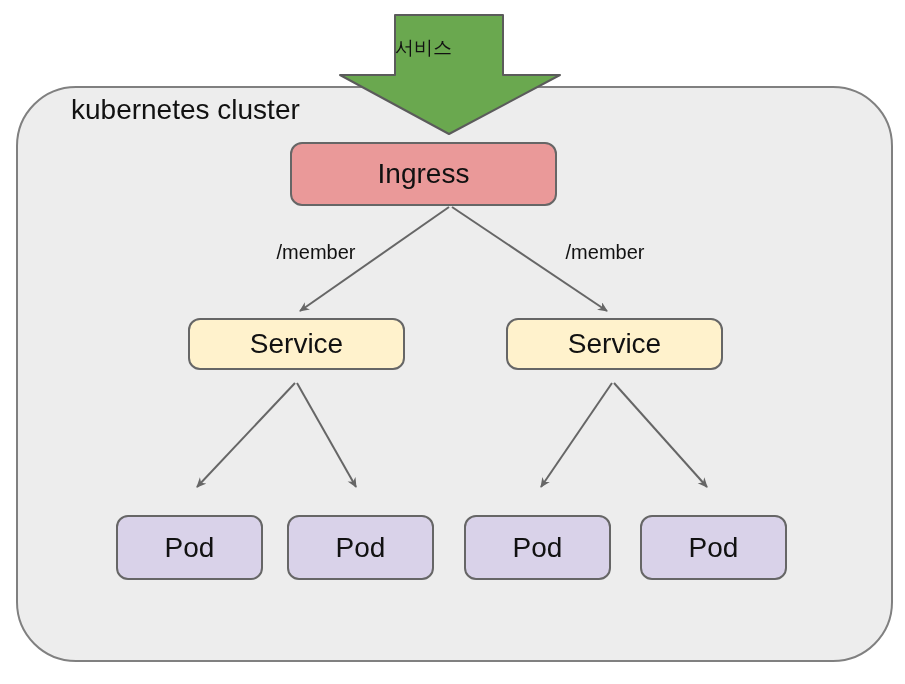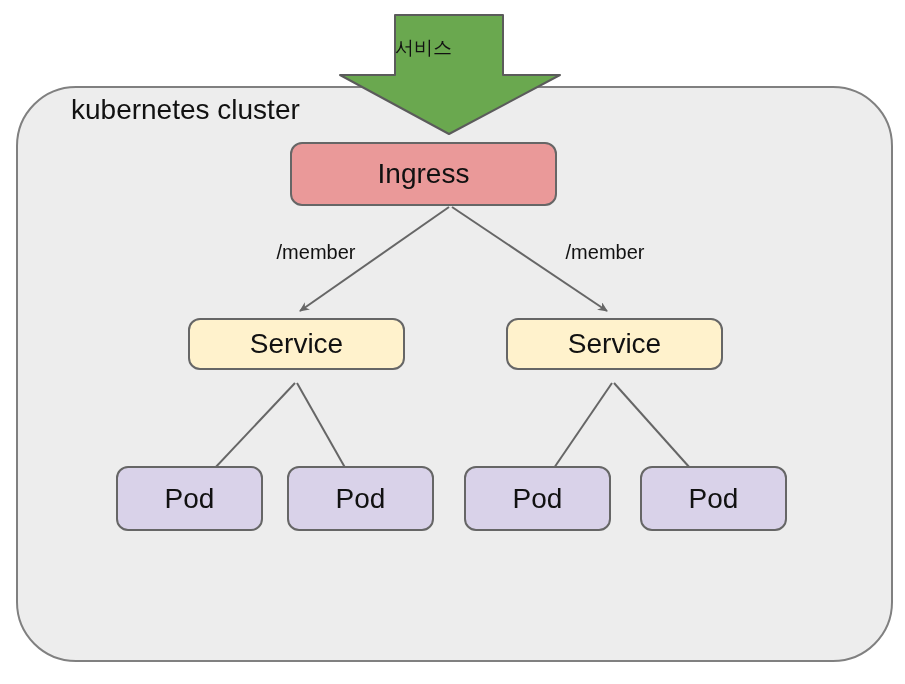--- a/index.html
+++ b/index.html
@@ -39,21 +39,21 @@
 
   .node{
     position:absolute;display:flex;align-items:center;justify-content:center;
     border:2px solid var(--node-border);border-radius:12px;
     box-sizing:border-box;font-size:28px;color:var(--text);
   }
   .ingress{left:290px;top:142px;width:267px;height:64px;background:var(--ingress-fill);}
   .service{width:217px;height:52px;top:318px;background:var(--service-fill);}
   .service.s0{left:188px;}
   .service.s1{left:506px;}
-  .pod{width:147px;height:65px;top:466px;background:var(--pod-fill);}
+  .pod{width:147px;height:65px;top:515px;background:var(--pod-fill);}
   .pod.p0{left:116px;}
   .pod.p1{left:287px;}
   .pod.p2{left:464px;}
   .pod.p3{left:640px;}
 
   .route-label{
     position:absolute;top:240px;width:120px;text-align:center;
     font-size:20px;line-height:24px;color:var(--text);white-space:nowrap;
   }
   .route-label.r0{left:256px;}

